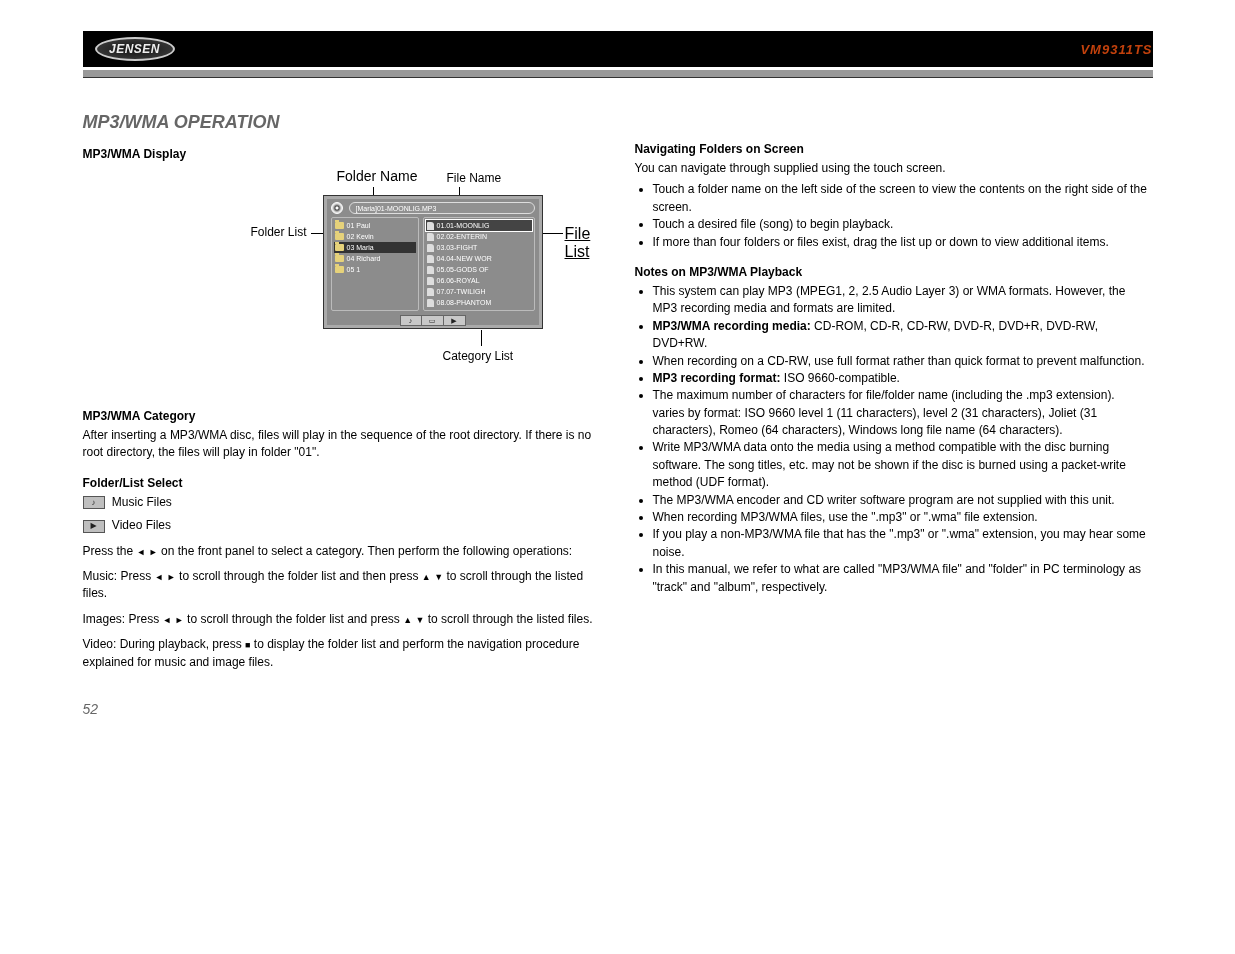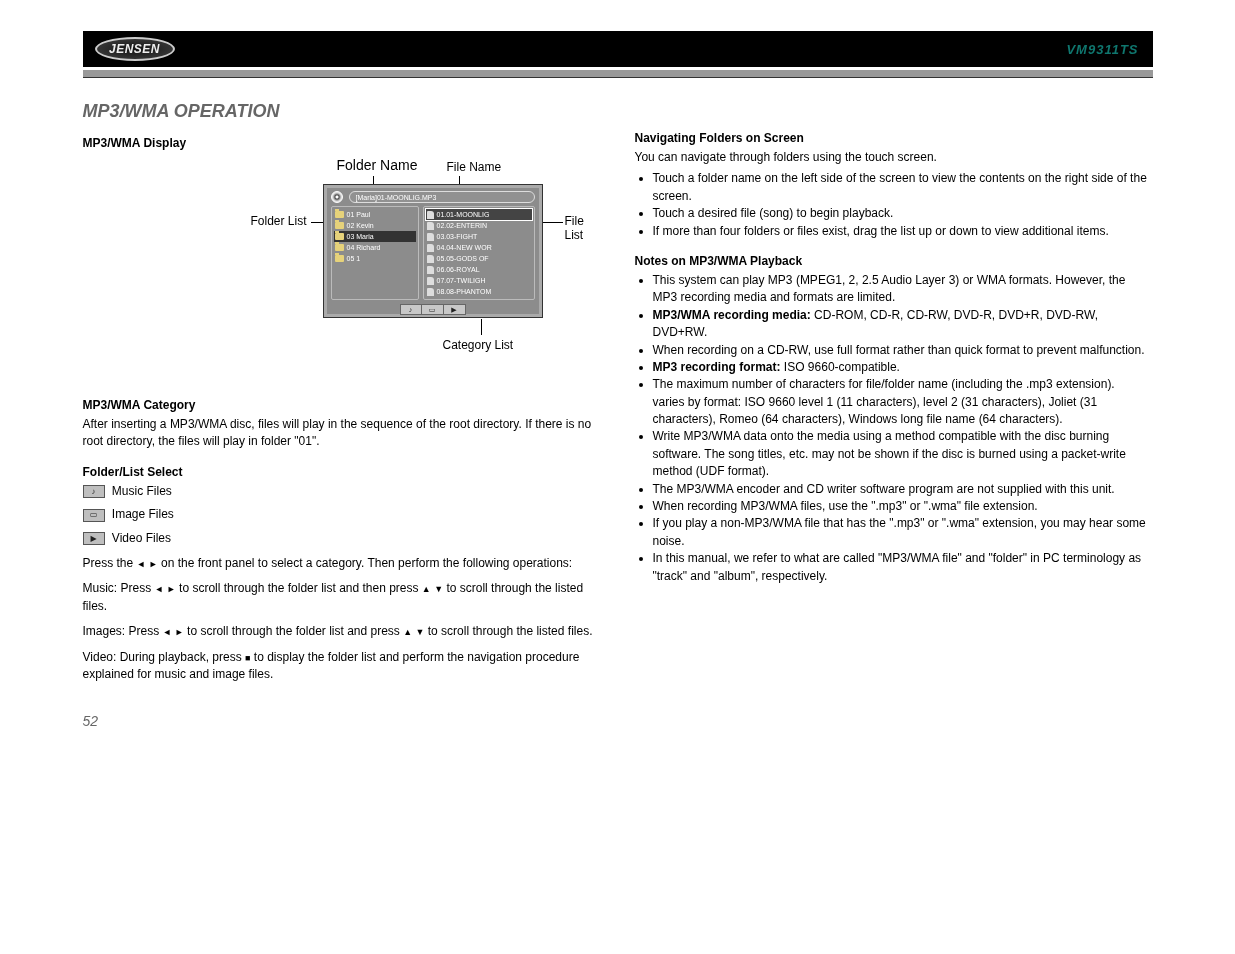--- a/index.html
+++ b/index.html
@@ -13,21 +13,20 @@
   
   .header-black {
     position: relative;
     width: 1070px;
     margin: 31px auto 0 auto;
     height: 36px;
     background: #000;
     display: flex;
     align-items: center;
     padding-left: 12px;
-    padding-right: 14px;
     justify-content: space-between;
   }
   .brand-logo {
     display: inline-flex;
     align-items: center;
   }
   .brand-ellipse {
     width: 80px;
     height: 24px;
     border: 2px solid #ccc;
@@ -36,37 +35,37 @@
     display: flex;
     align-items: center;
     justify-content: center;
     color: #eee;
     font-size: 12px;
     font-weight: 700;
     font-style: italic;
     letter-spacing: 0.5px;
   }
   .model {
-    color: #0f766e;
+    color: #c2410c;
     font-size: 13px;
     font-style: italic;
     font-weight: 700;
     letter-spacing: 1px;
   }
   .header-rule {
     width: 1070px;
     height: 8px;
     margin: 3px auto 0 auto;
     background: #999;
     border-bottom: 1px solid #333;
   }
   .content {
     width: 1070px;
     margin: 0 auto;
-    padding-top: 23px;
+    padding-top: 34px;
     display: flex;
     color: #000;
   }
   .left-col {
     width: 532px;
     padding-right: 20px;
   }
   .right-col {
     width: 534px;
     padding-left: 20px;
@@ -90,21 +89,21 @@
   }
   
   .diagram-wrap {
     position: relative;
     width: 520px;
     height: 230px;
   }
   .label-folder-name { position: absolute; left: 254px; top: 3px; font-size: 14px; }
   .label-file-name   { position: absolute; left: 364px; top: 6px; font-size: 12px; }
   .label-folder-list { position: absolute; left: 158px; top: 60px; font-size: 12px; text-align: right; width: 66px;}
-  .label-file-list   { position: absolute; left: 482px; top: 60px; font-size: 12px; }
+  .label-file-list   { position: absolute; left: 482px; top: 60px; font-size: 16px; text-decoration: underline; }
   .label-category    { position: absolute; left: 360px; top: 184px; font-size: 12px; }
   .leader { position: absolute; background:#000; }
   .ld1 { left: 290px; top: 22px; width: 1px; height: 18px; } 
   .ld2 { left: 376px; top: 22px; width: 1px; height: 18px; } 
   .ld3 { left: 228px; top: 68px; width: 22px; height: 1px; } 
   .ld3b{ left: 250px; top: 56px; width: 1px; height: 28px; }
   .ld3t{ left: 250px; top: 56px; width: 12px; height: 1px; }
   .ld3bb{left: 250px; top: 84px; width: 12px; height: 1px; }
   .ld4 { left: 460px; top: 68px; width: 20px; height: 1px; } 
   .ld5 { left: 398px; top: 165px; width: 1px; height: 16px; } 
@@ -291,24 +290,20 @@
     <div class="h-sub">MP3/WMA Category</div>
     <div class="body-text">After inserting a MP3/WMA disc, files will play in the sequence of the root directory. If there is no root directory, the files will play in folder "01".</div>
 
     <div class="h-sub">Folder/List Select</div>
 
     <div class="body-text" style="margin-top:0">
       <span class="icon-box">♪</span>
       <span>Music Files</span>
     </div>
     <div class="body-text" style="margin-top:6px">
-      <span class="icon-box">▭</span>
-      <span>Image Files</span>
-    </div>
-    <div class="body-text" style="margin-top:6px">
       <span class="icon-box">▶</span>
       <span>Video Files</span>
     </div>
 
     <div class="body-text" style="margin-top:8px">
       <span>Press the </span>
       <span class="arrow">◄</span>
       <span class="arrow">►</span>
       <span> on the front panel to select a category. Then perform the following operations:</span>
     </div>
@@ -335,21 +330,21 @@
 
     <div class="body-text" style="margin-top:8px">
       <span>Video: During playback, press </span>
       <span class="sq-stop">■</span>
       <span> to display the folder list and perform the navigation procedure explained for music and image files.</span>
     </div>
   </div>
 
   <div class="right-col page-right">
     <div class="h-sub" style="margin-top:30px">Navigating Folders on Screen</div>
-    <div class="body-text">You can navigate through folders using the touch screen.</div>
+    <div class="body-text">You can navigate through supplied using the touch screen.</div>
     <ul class="body-text" style="padding-left:18px; margin-top:4px; list-style-type: disc;">
       <li>Touch a folder name on the left side of the screen to view the contents on the right side of the screen.</li>
       <li>Touch a desired file (song) to begin playback.</li>
       <li>If more than four folders or files exist, drag the list up or down to view additional items.</li>
     </ul>
 
     <div class="h-sub">Notes on MP3/WMA Playback</div>
     <ul class="body-text" style="padding-left:18px; list-style-type: disc;">
       <li>This system can play MP3 (MPEG1, 2, 2.5 Audio Layer 3) or WMA formats. However, the MP3 recording media and formats are limited.</li>
       <li>

